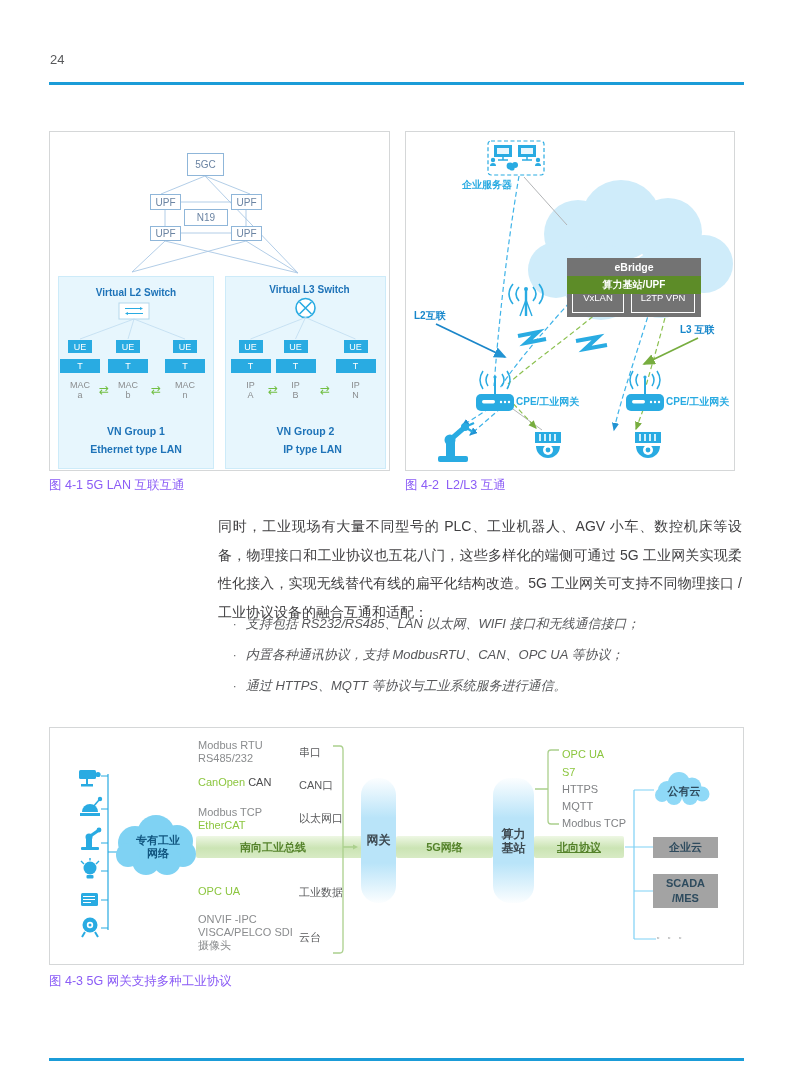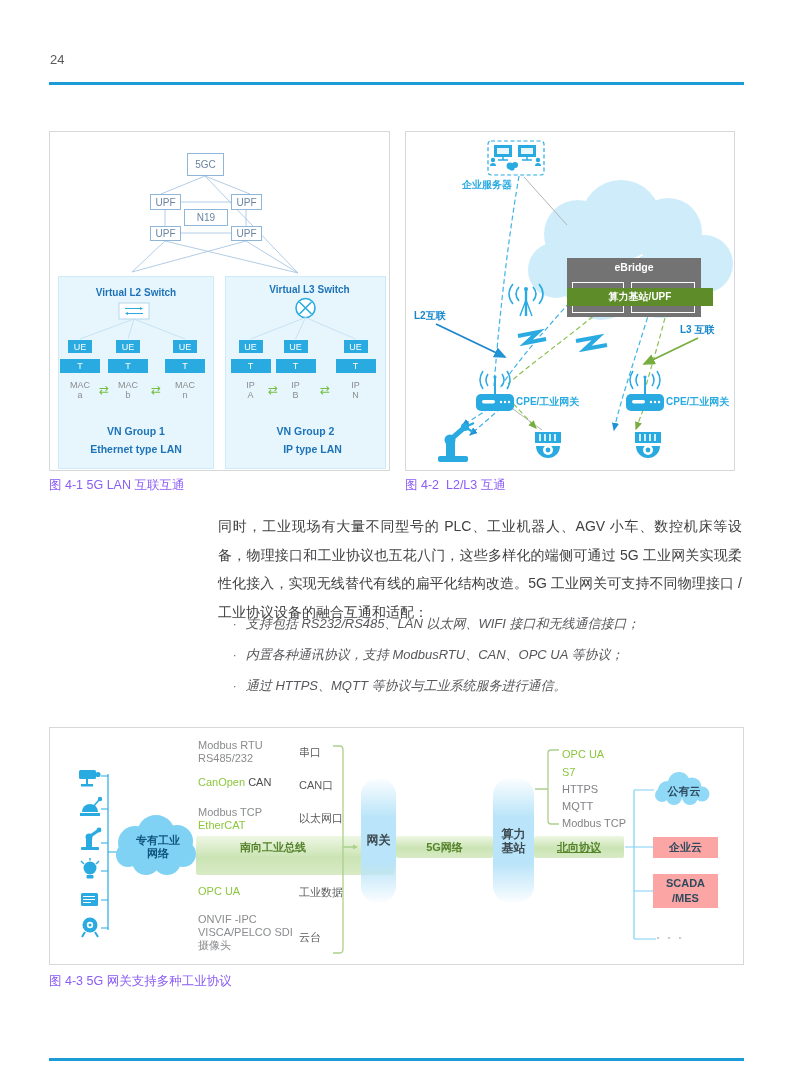--- a/index.html
+++ b/index.html
@@ -40,21 +40,21 @@
   .gband { background:linear-gradient(180deg,#eef7e4 0%,#cbe4b4 55%,#d8ebc5 100%);
            border-radius:2px; font-size:11px; font-weight:bold; color:#55832b; line-height:22px; text-align:center; }
   .pill { background:linear-gradient(180deg,rgba(233,247,254,0.15) 0%,#b9e4f9 32%,#b9e4f9 68%,rgba(233,247,254,0.15) 100%);
           border-radius:17px; color:#3e4a52; font-size:12px; font-weight:bold; }
   .prot { font-size:11px; color:#8a8c8e; line-height:13px; white-space:pre; }
   .green { color:#8cc63f; }
   .dark { color:#4a4a4c; }
   .port { font-size:11px; color:#58595b; white-space:pre; }
   .cloudtxt { font-size:11px; font-weight:bold; color:#11557f; line-height:13px; text-align:center; }
   .tgt { font-size:11px; font-weight:bold; color:#2e4b5e; text-align:center; }
-  .tgtbox { background:#fca5a5; }
+  .tgtbox { background:#a3a3a3; }
   .dots { font-size:10px; color:#8a8c8e; letter-spacing:1px; }
 
   
   .para { font-size:14px; line-height:28.5px; color:#414042; text-align:justify; }
   .bullet { font-size:13px; font-style:italic; color:#56575a; white-space:pre; }
   .bullet .bm { font-style:normal; margin-right:9px; color:#6d6e71; }
 </style>
 </head>
 <body>
 
@@ -260,42 +260,42 @@
           <circle cx="242" cy="318" r="2.4" fill="#29abe2"></circle>
       </g>
     </svg>
 
     <div class="abs blulbl" style="left:40px;top:46px;width:82px;text-align:center;">企业服务器</div>
     <div class="abs ebridge" style="left:161px;top:88px;width:134px;height:59px;">
       <div class="ttl">eBridge</div>
       <div class="innerbox ctr" style="left:5px;top:24px;width:52px;height:31px;">VxLAN</div>
       <div class="innerbox ctr" style="left:64px;top:24px;width:64px;height:31px;">L2TP VPN</div>
     </div>
-    <div class="abs olivebar ctr" style="left:161px;top:156px;width:146px;height:18px;text-align:right;">算力基站/UPF</div>
+    <div class="abs olivebar ctr" style="left:161px;top:144px;width:134px;height:18px;text-align:right;">算力基站/UPF</div>
     <div class="abs linklbl" style="left:8px;top:177px;">L2互联</div>
     <div class="abs linklbl" style="left:274px;top:191px;white-space:pre;">L3 互联</div>
     <div class="abs blulbl" style="left:110px;top:263px;">CPE/工业网关</div>
     <div class="abs blulbl" style="left:260px;top:263px;">CPE/工业网关</div>
   </div>
   <div class="abs caption" style="left:405px;top:477px;">图 4-2  L2/L3 互通</div>
 
   <div class="abs para" style="left:218px;top:512px;width:524px;">同时，工业现场有大量不同型号的 PLC、工业机器人、AGV 小车、数控机床等设备，物理接口和工业协议也五花八门，这些多样化的端侧可通过 5G 工业网关实现柔性化接入，实现无线替代有线的扁平化结构改造。5G 工业网关可支持不同物理接口 / 工业协议设备的融合互通和适配：</div>
   <div class="abs bullet" style="left:218px;top:600px;">
     <span class="bm">·</span><span>支持包括 RS232/RS485、LAN 以太网、WIFI 接口和无线通信接口；</span>
   </div>
   <div class="abs bullet" style="left:218px;top:631px;">
     <span class="bm">·</span><span>内置各种通讯协议，支持 ModbusRTU、CAN、OPC UA 等协议；</span>
   </div>
   <div class="abs bullet" style="left:218px;top:662px;">
     <span class="bm">·</span><span>通过 HTTPS、MQTT 等协议与工业系统服务进行通信。</span>
   </div>
 
   <div class="abs figframe" style="left:49px;top:727px;width:695px;height:238px;">
 
-    <div class="abs gband" style="left:146px;top:108px;width:198px;height:39px;padding-right:44px;">南向工业总线</div>
+    <div class="abs gband" style="left:146px;top:108px;width:198px;height:22px;padding-right:44px;">南向工业总线</div>
     <div class="abs gband" style="left:346px;top:108px;width:97px;height:22px;">5G网络</div>
     <div class="abs gband" style="left:484px;top:108px;width:90px;height:22px;text-decoration:underline;">北向协议</div>
 
     <svg class="abs" style="left:0;top:0;" width="695" height="238">
 
       <g>
         <rect x="29" y="42" width="17" height="9" rx="1.5" fill="#29abe2"></rect>
           <circle cx="48" cy="46.5" r="2.6" fill="#29abe2"></circle>
         <path d="M37,51 L37,56" stroke="#29abe2" stroke-width="2"></path>
           <rect x="31" y="56" width="12" height="2.5" fill="#29abe2"></rect>

